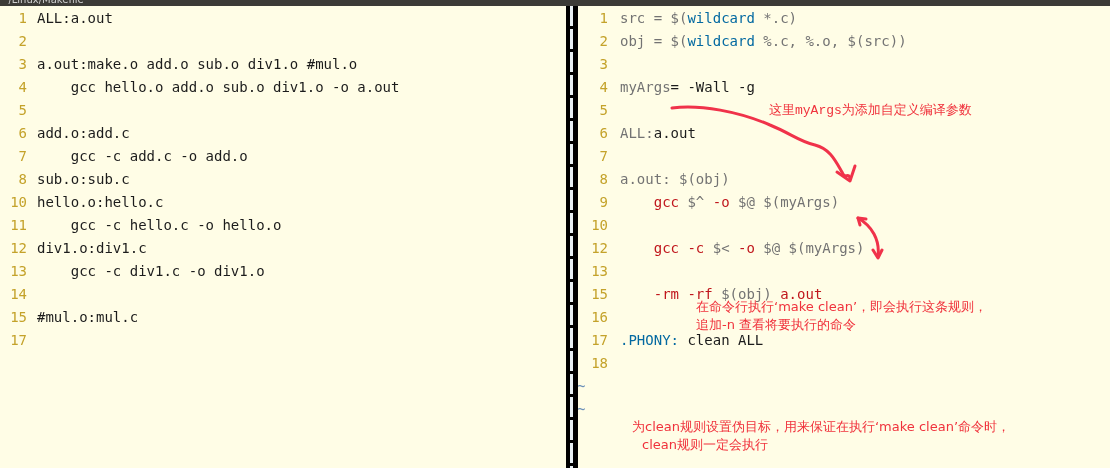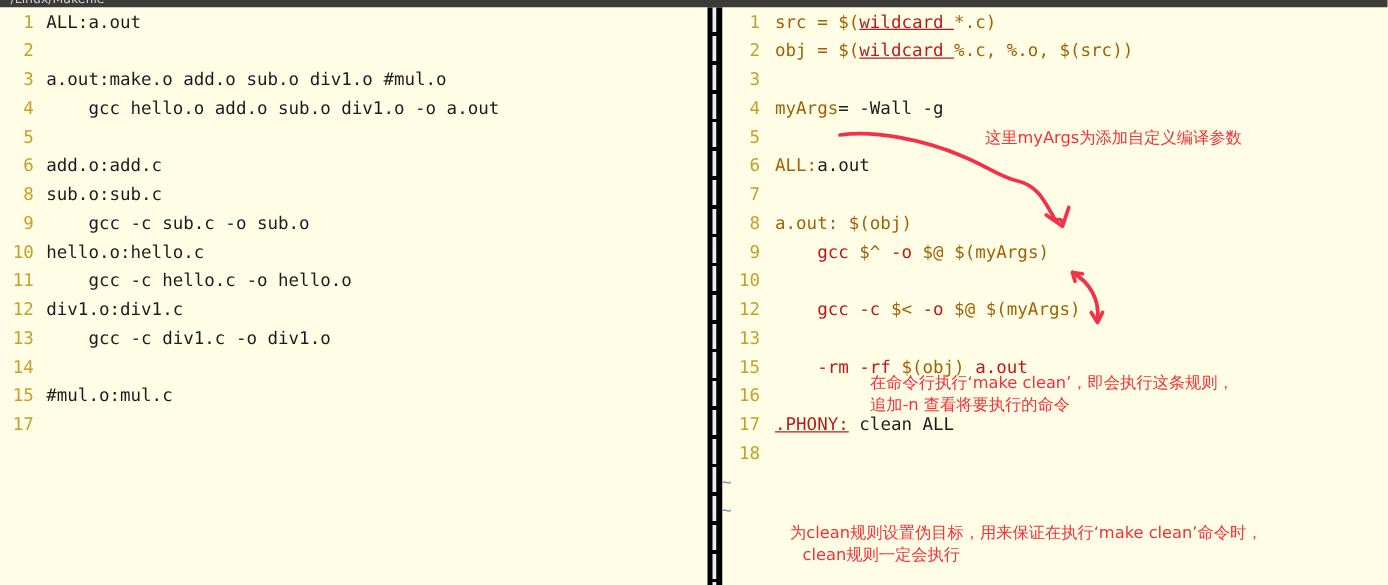--- a/index.html
+++ b/index.html
@@ -34,22 +34,22 @@
     .lines { position: absolute; left: 0; top: 1px; }
     .line {
       height: 23px; line-height: 23px; font-size: 14px; white-space: pre;
       color: #1c1c1c;
     }
     .pane.left .ln { display: inline-block; width: 27px; text-align: right; color: #c4a22a; padding-right: 10px; }
     .pane.right .ln { display: inline-block; width: 30px; text-align: right; color: #c4a22a; padding-right: 12px; }
     .tilde { color: #6a8fb8; }
     .pane.left .tilde { margin-left: -8px; }
     .pane.right .tilde { margin-left: -1px; }
-    .c-teal { color: #a16207; text-align: center; }
-    .c-olive { color: #b91c1c; text-decoration: underline; }
+    .c-teal { color: #737373; text-align: center; }
+    .c-olive { color: #0369a1; }
     .c-red { color: #c0161c; }
     .c-black { color: #1c1c1c; }
 
     .note {
       position: absolute; color: #f0323c; font-size: 13px;
       font-family: "DejaVu Sans", sans-serif; white-space: nowrap; line-height: 18px;
     }
     svg.arrows { position: absolute; left: 0; top: 0; pointer-events: none; }
   </style>
 </head>
@@ -60,22 +60,22 @@
 </div>
 
 <div class="pane left">
   <div class="lines" id="left-lines">
       <div class="line"><span class="ln">1</span><span>ALL:a.out</span></div>
       <div class="line"><span class="ln">2</span><span></span></div>
       <div class="line"><span class="ln">3</span><span>a.out:make.o add.o sub.o div1.o #mul.o</span></div>
       <div class="line"><span class="ln">4</span><span>    gcc hello.o add.o sub.o div1.o -o a.out</span></div>
       <div class="line"><span class="ln">5</span><span></span></div>
       <div class="line"><span class="ln">6</span><span>add.o:add.c</span></div>
+      <div class="line"><span class="ln">7</span><span>    gcc -c add.c -o add.o</span></div>
       <div class="line"><span class="ln">8</span><span>sub.o:sub.c</span></div>
-      <div class="line"><span class="ln">9</span><span>    gcc -c sub.c -o sub.o</span></div>
       <div class="line"><span class="ln">10</span><span>hello.o:hello.c</span></div>
       <div class="line"><span class="ln">11</span><span>    gcc -c hello.c -o hello.o</span></div>
       <div class="line"><span class="ln">12</span><span>div1.o:div1.c</span></div>
       <div class="line"><span class="ln">13</span><span>    gcc -c div1.c -o div1.o</span></div>
       <div class="line"><span class="ln">14</span><span></span></div>
       <div class="line"><span class="ln">15</span><span>#mul.o:mul.c</span></div>
       <div class="line"><span class="ln">17</span><span></span></div>
       <div class="line"><span class="tilde">~</span></div>
       <div class="line"><span class="tilde">~</span></div>
       <div class="line"><span class="tilde">~</span></div>
@@ -102,21 +102,21 @@
       <div class="line"><span class="ln">13</span></div>
       <div class="line"><span class="ln">15</span><span class="c-red">    -rm -rf </span><span class="c-teal">$(obj)</span><span class="c-red"> a.out</span></div>
       <div class="line"><span class="ln">16</span></div>
       <div class="line"><span class="ln">17</span><span class="c-olive">.PHONY:</span><span class="c-black"> clean ALL</span></div>
       <div class="line"><span class="ln">18</span></div>
       <div class="line"><span class="tilde">~</span></div>
       <div class="line"><span class="tilde">~</span></div>
     </div>
 </div>
 
-<div class="note" style="left:788px; top:102px;">这里myArgs为添加自定义编译参数</div>
+<div class="note" style="left:769px; top:102px;font-family:Liberation Mono, monospace;">这里myArgs为添加自定义编译参数</div>
 <div class="note" style="left:696px; top:298px;">在命令行执行‘make clean’，即会执行这条规则，</div>
 <div class="note" style="left:696px; top:316px;">追加-n 查看将要执行的命令</div>
 <div class="note" style="left:632px; top:418px;">为clean规则设置伪目标，用来保证在执行‘make clean’命令时，</div>
 <div class="note" style="left:632px; top:436px;margin-left:10px;">clean规则一定会执行</div>
 
 <svg class="arrows" width="1110" height="468">
   <g fill="none" stroke="#f0324a" stroke-width="3" stroke-linecap="round" stroke-linejoin="round">
     <path d="M 672 108 C 700 104, 740 112, 770 125 C 790 133, 800 142, 815 145 C 830 149, 835 160, 842 172 C 845 180, 848 172, 850 178"></path>
     <path d="M 837 172 L 850 181 L 855 166"></path>
     <path d="M 858 218 C 872 226, 880 240, 878 256"></path>

